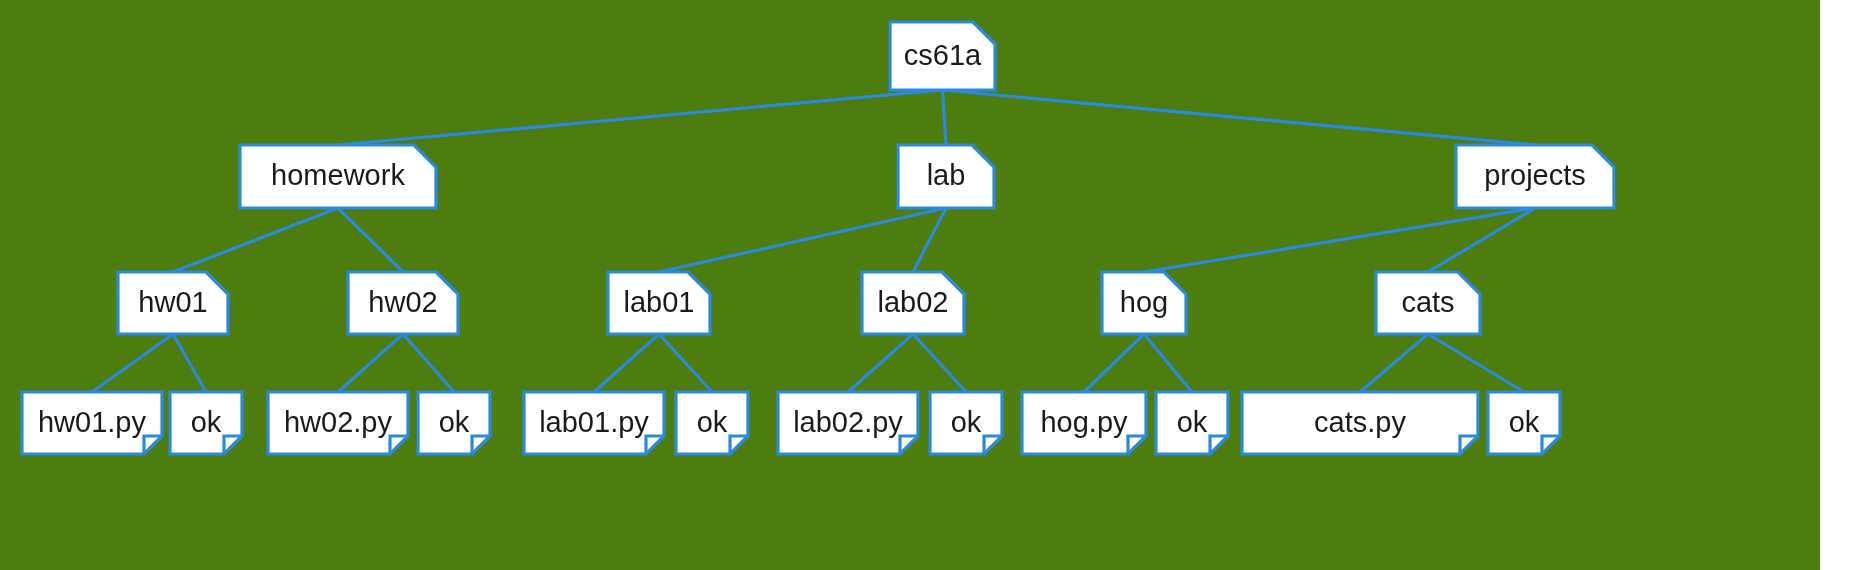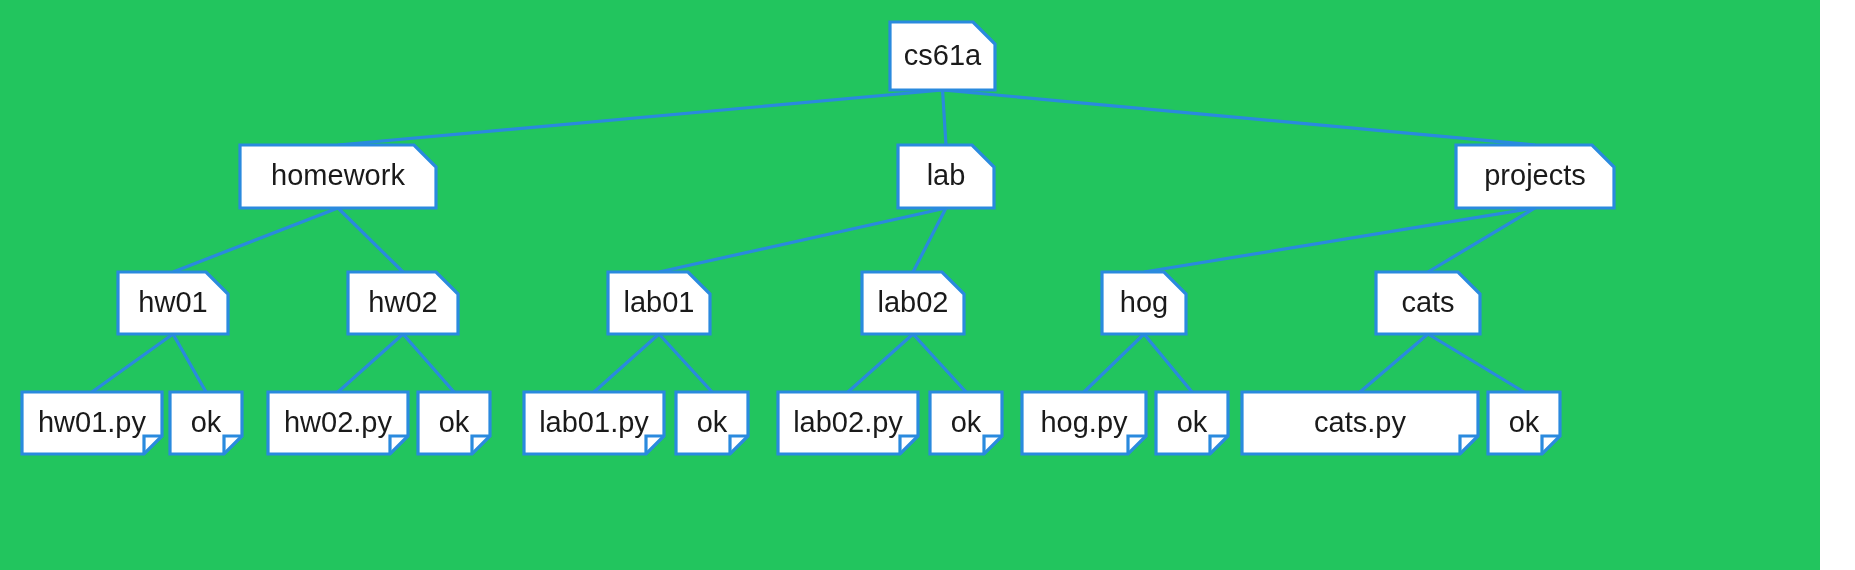--- a/index.html
+++ b/index.html
@@ -10,21 +10,21 @@
   body {
     width: 1855px;
     height: 570px;
     font-family: "Liberation Sans", sans-serif;
     overflow: hidden;
   }
   #diagram-root {
     position: relative;
     width: 1820px;
     height: 570px;
-    background: #22c55e;
+    background: #4d7c0f;
   }
   svg#tree-svg {
     position: absolute;
     top: 0;
     left: 0;
     width: 1855px;
     height: 570px;
     display: block;
   }
   .node-shape {

